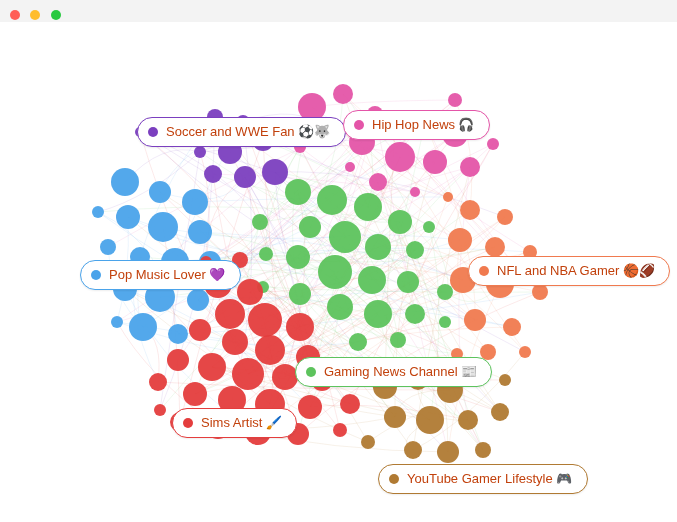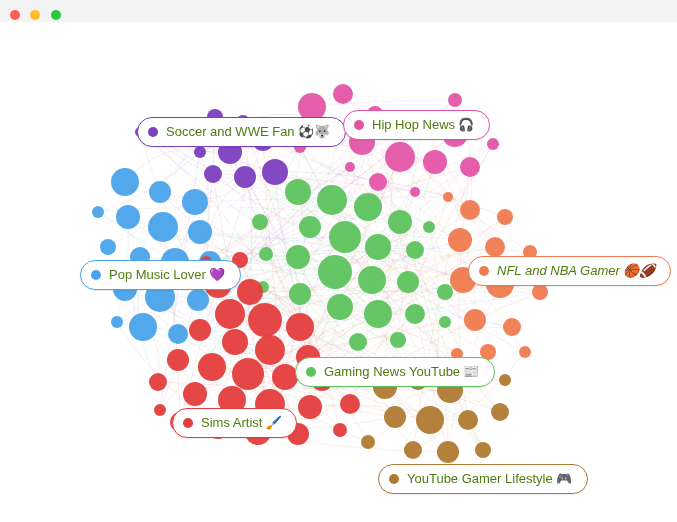--- a/index.html
+++ b/index.html
@@ -46,21 +46,21 @@
     height: 500px;
   }
 
   .label-pill {
     position: absolute;
     background: #fff;
     border-radius: 20px;
     padding: 6px 14px 6px 28px;
     font-size: 13px;
     line-height: 1.25;
-    color: #4d7c0f;
+    color: #c2410c;
     max-width: 170px;
     box-shadow: 0 1px 2px rgba(0,0,0,.07);
     pointer-events: auto;
   }
   .label-pill .dot {
     position: absolute;
     left: 10px;
     top: 50%;
     transform: translateY(-50%);
     width: 10px; height: 10px;
@@ -71,21 +71,21 @@
   .c-green  { fill: #5dc35d; background: #5dc35d; stroke: #5dc35d; }
   .c-blue   { fill: #4aa3ea; background: #4aa3ea; stroke: #4aa3ea; }
   .c-orange { fill: #f07a4f; background: #f07a4f; stroke: #f07a4f; }
   .c-brown  { fill: #b07a33; background: #b07a33; stroke: #b07a33; }
   .c-pink   { fill: #e455a8; background: #e455a8; stroke: #e455a8; }
   .c-purple { fill: #7b3fbf; background: #7b3fbf; stroke: #7b3fbf; }
 
   .b-red    { border: 1px solid #e43d3d; }
   .b-green  { border: 1px solid #5dc35d; }
   .b-blue   { border: 1px solid #4aa3ea; }
-  .b-orange { border: 1px solid #f07a4f; font-style: italic; }
+  .b-orange { border: 1px solid #f07a4f; }
   .b-brown  { border: 1px solid #b07a33; }
   .b-pink   { border: 1px solid #e455a8; }
   .b-purple { border: 1px solid #7b3fbf; }
 
   .node { opacity: 0.95; }
   .edge { stroke-width: 0.6; fill: none; opacity: 0.18; }
 </style>
 </head>
 <body>
 
@@ -497,21 +497,21 @@
     <span>Hip Hop News 🎧</span>
   </div>
 
   <div class="label-pill b-orange" style="left:468px; top:234px;">
     <span class="dot c-orange"></span>
     <span>NFL and NBA Gamer 🏀🏈</span>
   </div>
 
   <div class="label-pill b-green" style="left:295px; top:335px;">
     <span class="dot c-green"></span>
-    <span>Gaming News YouTube 📰</span>
+    <span>Gaming News Channel 📰</span>
   </div>
 
   <div class="label-pill b-red" style="left:172px; top:386px;">
     <span class="dot c-red"></span>
     <span>Sims Artist 🖌️</span>
   </div>
 
   <div class="label-pill b-brown" style="left:378px; top:442px;">
     <span class="dot c-brown"></span>
     <span>YouTube Gamer Lifestyle 🎮</span>

